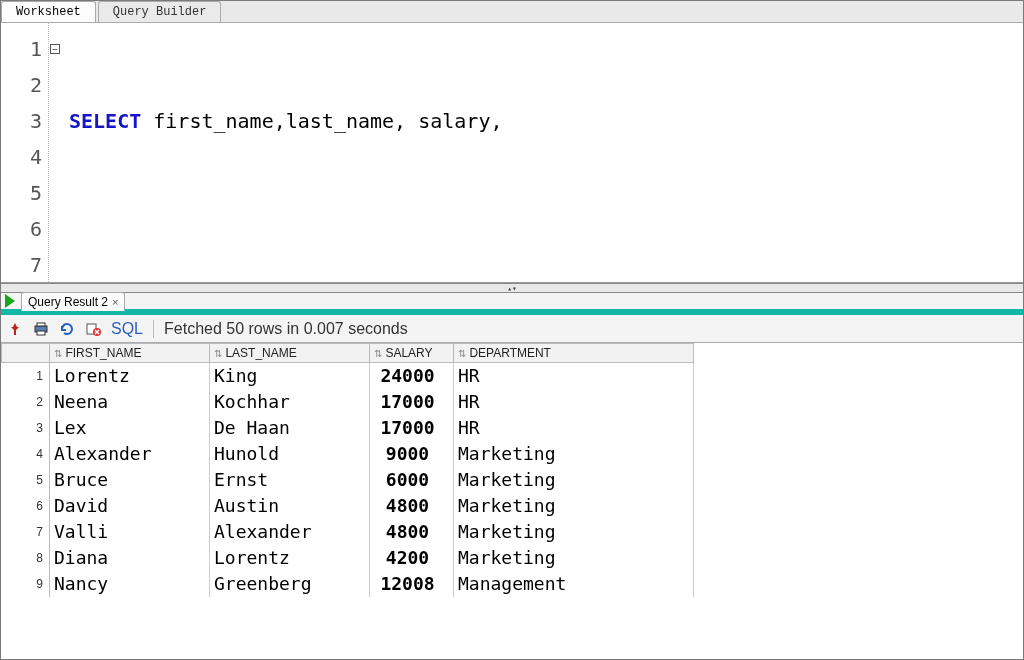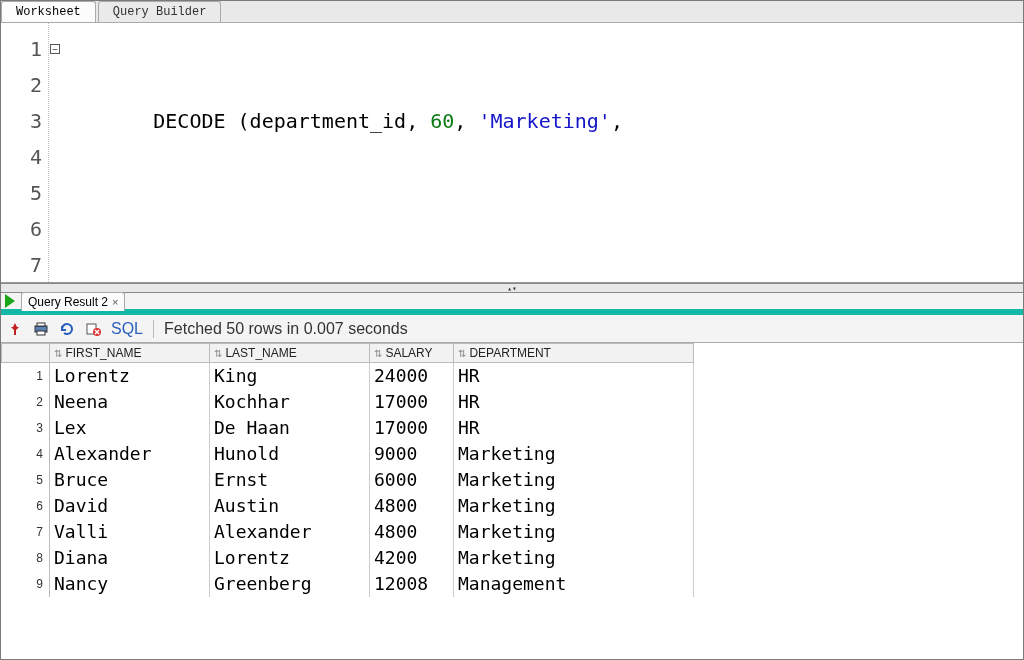--- a/index.html
+++ b/index.html
@@ -190,21 +190,21 @@
     font-size: 12px;
     color: #333;
     border-right:1px solid #bbb;
     padding-right:6px;
     width:48px;
     background:#fff;
   }
   th.rowhead {
     width:48px;
   }
-  td.num-col { text-align: left; padding-right:12px;}
+  td.num-col { text-align: center; padding-right:12px;font-weight:bold;}
 </style>
 </head>
 <body>
 
 <div class="tabbar">
   <div class="tab active">Worksheet</div>
   <div class="tab">Query Builder</div>
 </div>
 
 <div class="editor">
@@ -214,21 +214,21 @@
     <div>3</div>
     <div>4</div>
     <div>5</div>
     <div>6</div>
     <div>7</div>
   </div>
   <div class="fold-col">
     <div class="fold-box">−</div>
   </div>
   <div class="code">
-    <div class="line"><span>       DECODE (department_id, </span><span class="num">60</span><span>, </span><span class="str">'Marketing'</span><span>,</span></div>
+    <div class="line"><span class="kw">SELECT</span><span> first_name,last_name, salary,</span></div>
     
     
     
     
     
   </div>
 </div>
 
 <div class="splitter">▴▾</div>
 

